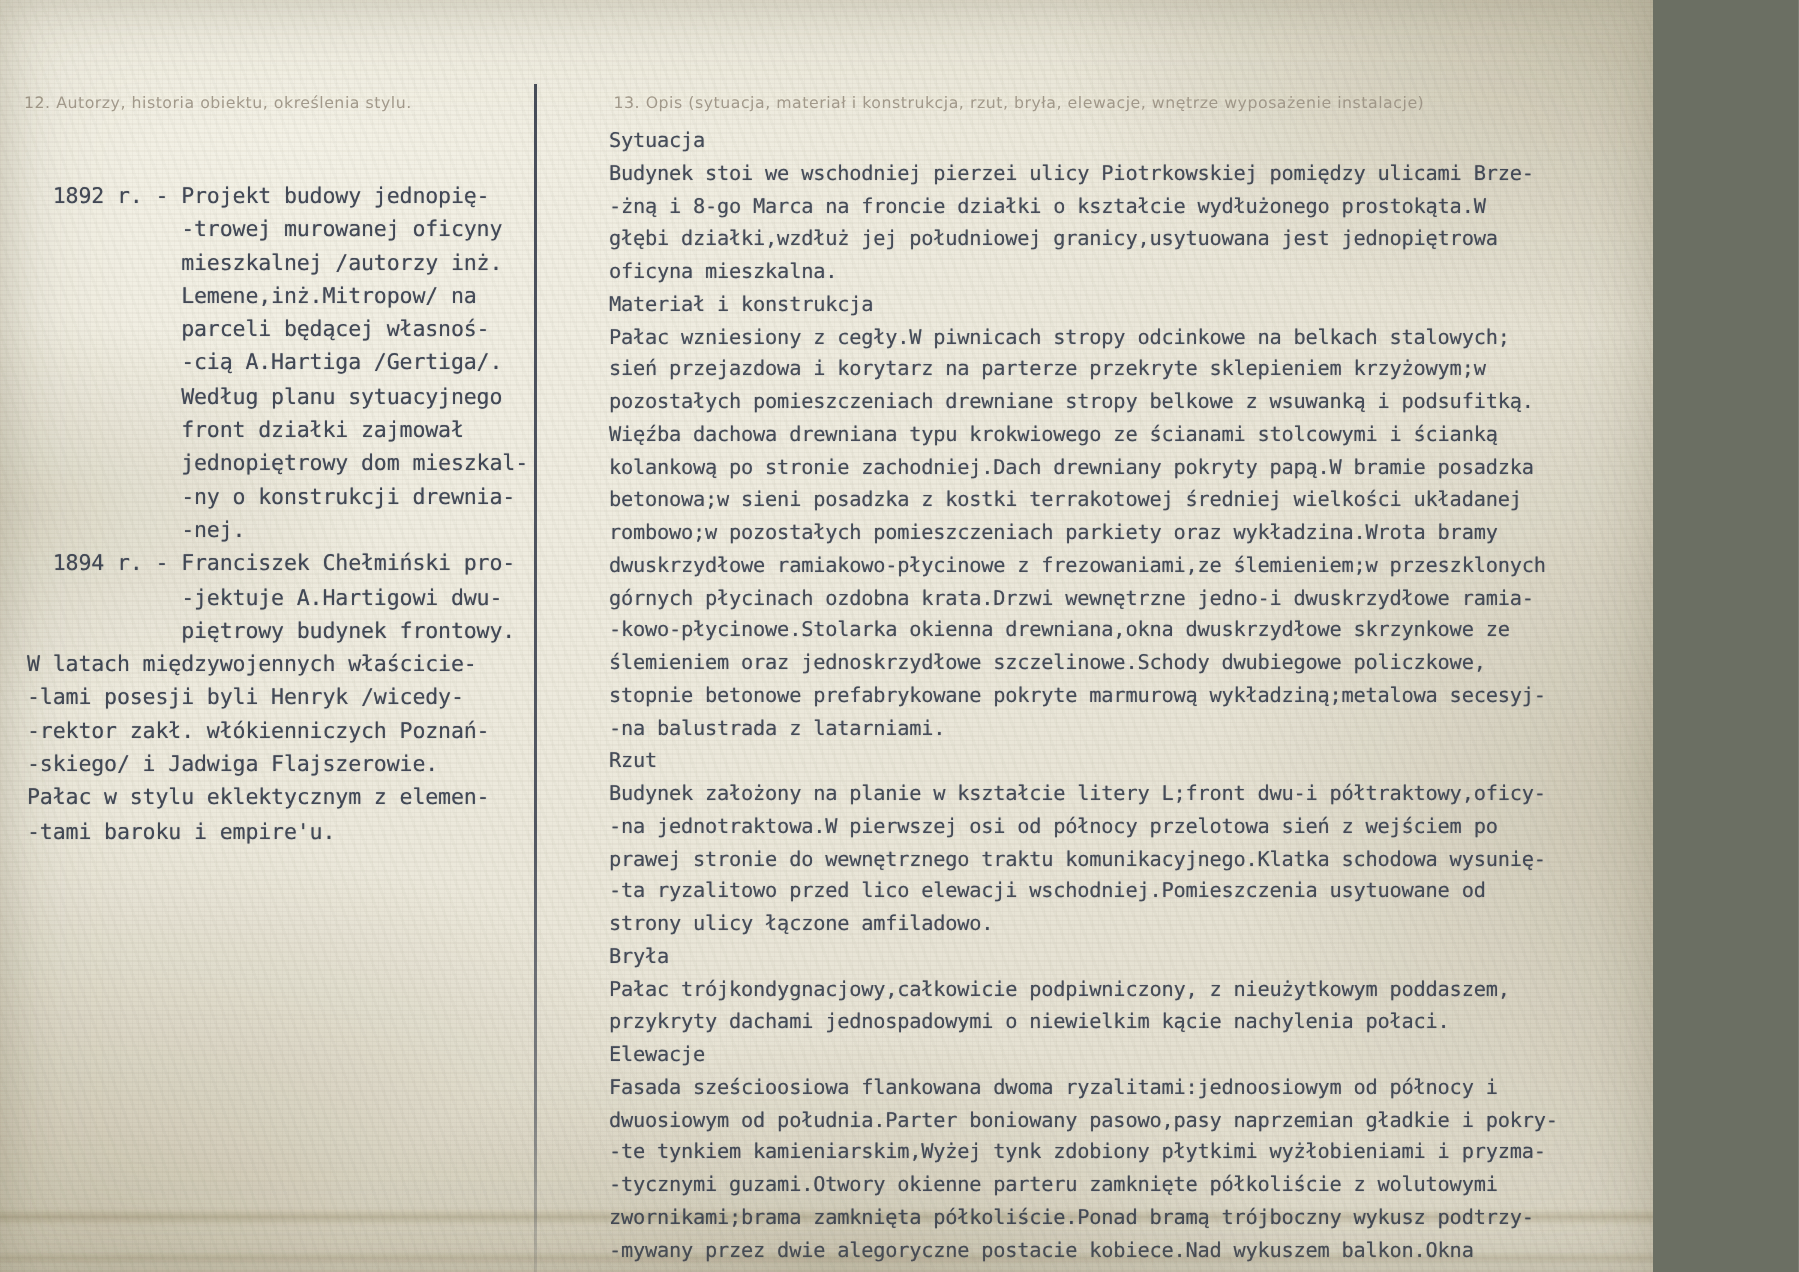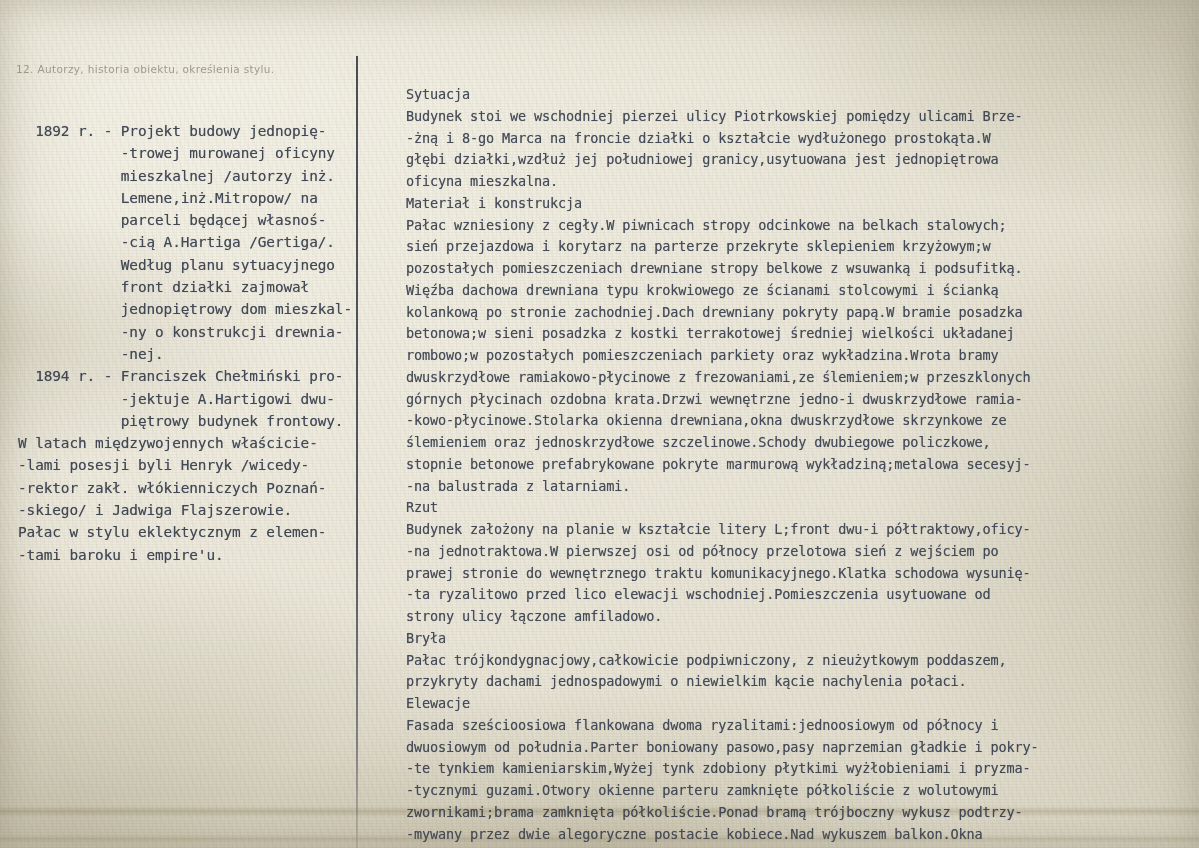--- a/index.html
+++ b/index.html
@@ -4,21 +4,21 @@
 <title>Karta ewidencyjna zabytku — pola 12 i 13</title>
 <style>
   html, body {
     margin: 0;
     padding: 0;
     background: #6b6f63;
   }
 
   #page {
     position: relative;
-    width: 1199px;
+    width: 1102px;
     height: 848px;
     overflow: hidden;
     background:
       radial-gradient(120% 140% at 18% 10%, #f3f1e6 0%, #ece9dc 38%, #e4e0d1 68%, #d8d3c2 100%);
     font-family: "DejaVu Sans Mono", "Liberation Mono", monospace;
     color: #2f3440;
   }
 
   
   #grain, #blotch, #edges {
@@ -131,20 +131,21 @@
   <div id="blotch"></div>
   <div id="grain"></div>
 
   <div class="crease c1"></div>
   <div class="crease c2"></div>
 
   <div id="divider"></div>
 
   <div class="field-head" id="head12">12. Autorzy, historia obiektu, określenia stylu.</div>
 
+  <div class="field-head" id="head13">13. Opis (sytuacja, materiał i konstrukcja, rzut, bryła, elewacje, wnętrze  wyposażenie instalacje)</div>
 
   <div class="typed" id="col-left">  1892 r. - Projekt budowy jednopię-
             -trowej murowanej oficyny
             mieszkalnej /autorzy inż.
             Lemene,inż.Mitropow/ na
             parceli będącej własnoś-
             -cią A.Hartiga /Gertiga/.
             Według planu sytuacyjnego
             front działki zajmował
             jednopiętrowy dom mieszkal-

